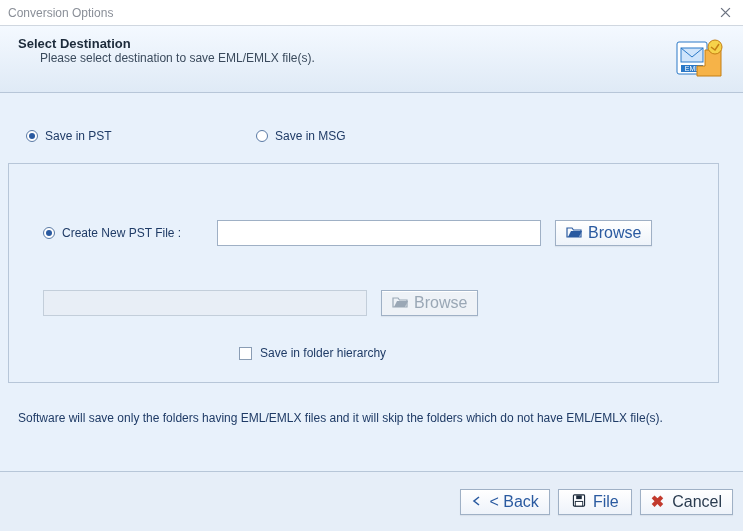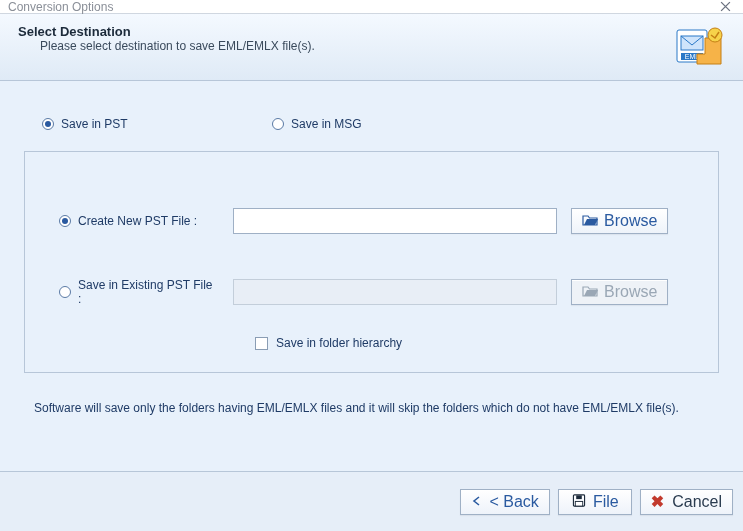--- a/index.html
+++ b/index.html
@@ -9,21 +9,21 @@
     font-size: 12px;
     background: #e8f1fb;
     color: #333;
     width: 743px;
     height: 531px;
     overflow: hidden;
     position: relative;
   }
   
   .titlebar {
-    height: 14px;
+    height: 26px;
     background: #fff;
     border-bottom: 1px solid #d0d7e0;
     display: flex;
     align-items: center;
     justify-content: space-between;
     padding: 0 8px;
     color: #8a8f98;
     font-size: 12px;
   }
   .titlebar-close {
@@ -49,21 +49,21 @@
   }
   .header-sub {
     color: #3a4a5c;
     font-size: 12px;
     margin-left: 22px;
     text-align: center;
   }
   .header-icon { width:50px; height:44px; }
   
   .main {
-    padding: 20px 24px 8px 24px;
+    padding: 20px 24px 8px 8px;
   }
   .radio-row {
     display:flex;
     gap: 20px;
     margin: 16px 0 20px 18px;
   }
   .radio-opt {
     width: 210px;
     display:flex; align-items:center; gap:7px;
     color:#1f3b66;
@@ -194,24 +194,20 @@
           <svg viewBox="0 0 16 13">
               <path d="M1 3h5l1.5 2H15v7H1z" fill="none" stroke="#2a5aa0" stroke-width="1.2"></path>
               <path d="M2 12 L5 6 H16 L13 12 Z" fill="#2a5aa0"></path>
             </svg>
         </span>
         <span>Browse</span>
       </button>
     </div>
 
     <div class="field-row" style="margin-bottom:30px;">
-      <div class="radio-opt">
-        <span class="radio-dot"></span>
-        <span>Save in Existing PST File :</span>
-      </div>
       <input class="txt" type="text" disabled="" value="" style="">
       <button class="btn" disabled="">
         <span>
           <svg viewBox="0 0 16 13">
               <path d="M1 3h5l1.5 2H15v7H1z" fill="none" stroke="#9aa7b5" stroke-width="1.2"></path>
               <path d="M2 12 L5 6 H16 L13 12 Z" fill="#9aa7b5"></path>
             </svg>
         </span>
         <span>Browse</span>
       </button>

